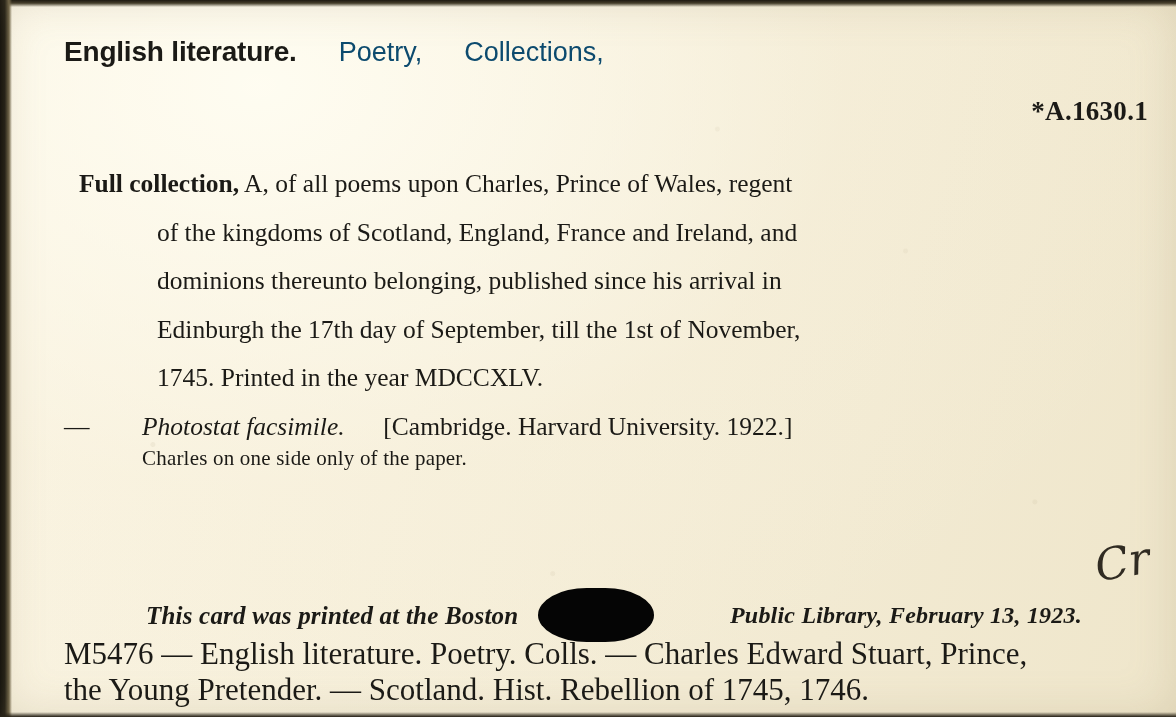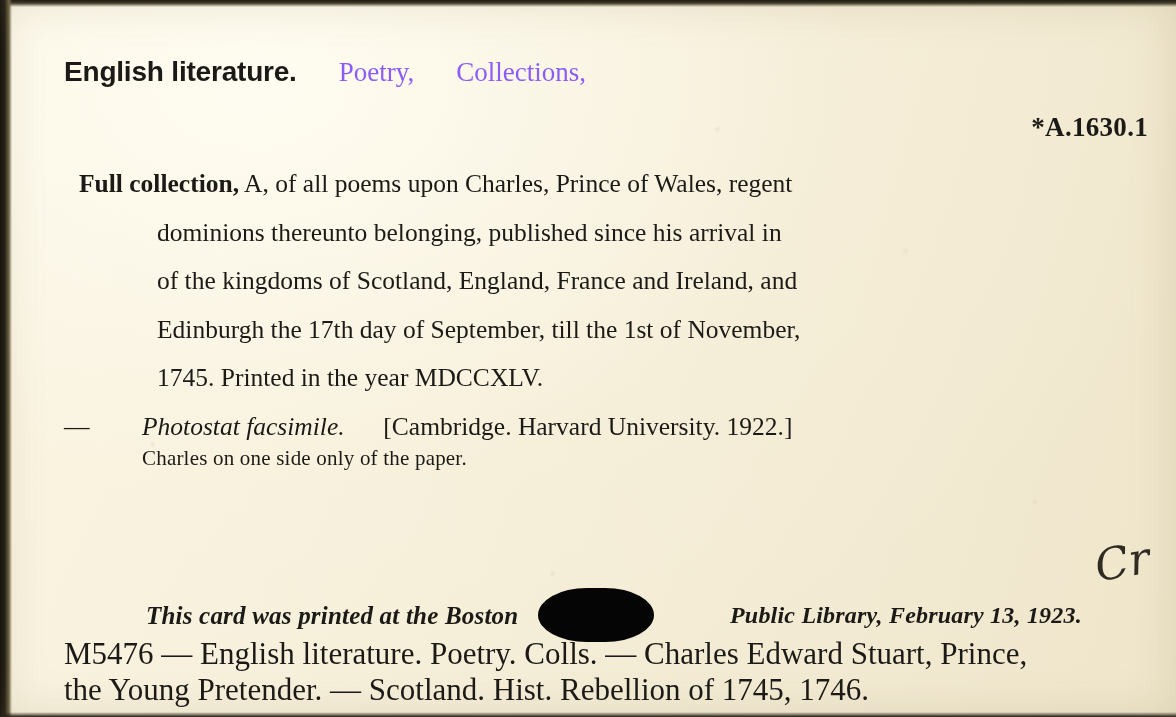--- a/index.html
+++ b/index.html
@@ -56,45 +56,45 @@
   .content {
     position: relative;
     z-index: 3;
     padding: 0;
   }
 
   
   .heading {
     position: absolute;
     left: 64px;
-    top: 56px;
+    top: 36px;
     display: flex;
     align-items: baseline;
     white-space: nowrap;
   }
   .heading .h-main {
     font-family: "Liberation Sans", sans-serif;
     font-weight: bold;
     font-size: 28px;
     letter-spacing: -0.2px;
   }
   .heading .h-sub {
-    font-family: Liberation Serif, serif;
+    font-family: Liberation Sans, sans-serif;
     font-size: 27px;
     font-weight: 400;
-    color: #8b5cf6;
+    color: #0c4a6e;
     margin-left: 42px;
     letter-spacing: 0px;
   }
 
   
   .callnum {
     position: absolute;
     right: 28px;
-    top: 112px;
+    top: 96px;
     font-family: "Liberation Serif", serif;
     font-weight: bold;
     font-size: 27px;
     letter-spacing: 0.3px;
   }
 
   
   .body {
     position: absolute;
     left: 64px;
@@ -235,22 +235,22 @@
       <span class="h-main">English literature.</span>
       <span class="h-sub">Poetry,</span>
       <span class="h-sub">Collections,</span>
     </div>
 
     <div class="callnum">*A.1630.1</div>
 
     <div class="body">
       <div class="entry">
         <p class="lead"><b>Full collection,</b><span> A, of all poems upon Charles, Prince of Wales, regent</span></p>
+        <p class="just" style="padding-left:78px;text-indent:0;">of the kingdoms of Scotland, England, France and Ireland, and</p>
         <p class="just" style="padding-left:78px;text-indent:0;">dominions thereunto belonging, published since his arrival in</p>
-        <p class="just" style="padding-left:78px;text-indent:0;">of the kingdoms of Scotland, England, France and Ireland, and</p>
         <p class="just" style="padding-left:78px;text-indent:0;">Edinburgh the 17th day of September, till the 1st of November,</p>
         <p style="padding-left:78px;">1745.  Printed in the year MDCCXLV.</p>
       </div>
 
       <div class="row-dash">
         <span class="dash">—</span>
         <span class="italic">Photostat facsimile.</span>
         <span style="display:inline-block;width:26px;"></span>
         <span>[Cambridge.   Harvard University.   1922.]</span>
       </div>

